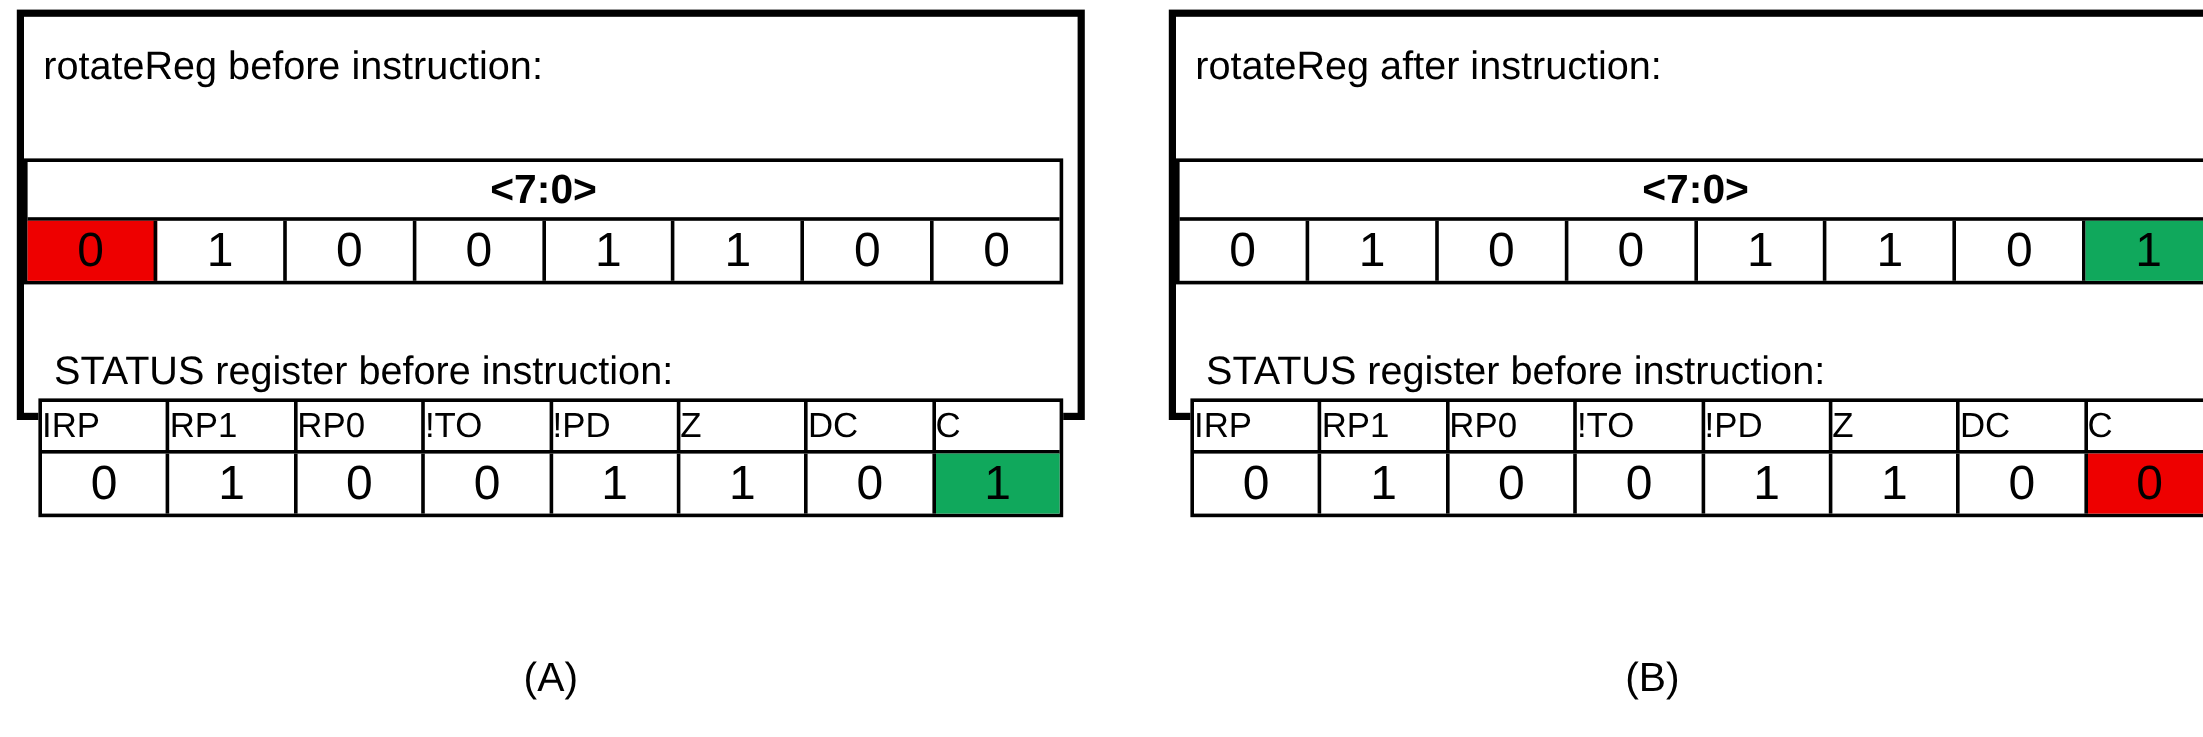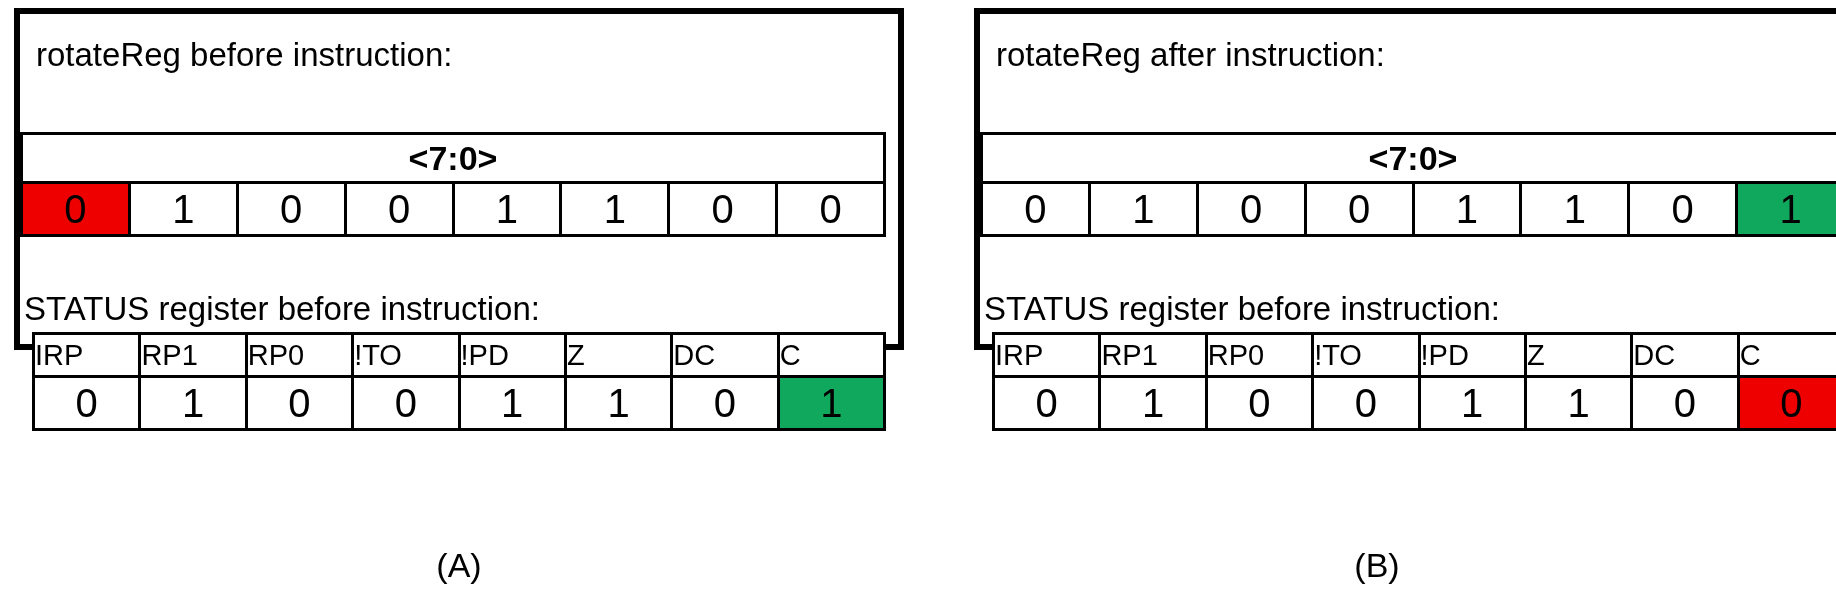--- a/index.html
+++ b/index.html
@@ -10,21 +10,21 @@
   .panel{
     position:absolute;top:8px;width:890px;height:342px;
     border:6px solid #000;box-sizing:border-box;background:#fff;
   }
   .panel-title{position:absolute;left:16px;top:22px;font-size:33px;white-space:nowrap;}
   .reg-table{position:absolute;left:0;right:12px;top:118px;border:3px solid #000;background:#fff;}
   .reg-header{height:46px;line-height:46px;text-align:center;font-weight:bold;font-size:34px;border-bottom:3px solid #000;}
   .row{display:flex;}
   .bit-cell{flex:1;height:50px;line-height:50px;text-align:center;font-size:40px;border-right:3px solid #000;}
   .bit-cell:last-child{border-right:none;}
-  .status-label{position:absolute;left:4px;top:276px;font-size:33px;white-space:nowrap;}
+  .status-label{position:absolute;left:25px;top:276px;font-size:33px;white-space:nowrap;}
   .status-table{position:absolute;left:12px;right:12px;top:318px;border:3px solid #000;background:#fff;}
   .sh-cell{flex:1;height:40px;line-height:40px;text-align:left;font-size:29px;border-right:3px solid #000;}
   .sh-cell:last-child{border-right:none;}
   .sv-row{border-top:3px solid #000;}
   .sv-cell{flex:1;height:50px;line-height:50px;text-align:center;font-size:40px;border-right:3px solid #000;}
   .sv-cell:last-child{border-right:none;}
   .caption{position:absolute;top:546px;width:890px;text-align:center;font-size:34px;}
   .caption-a{left:14px;}
   .caption-b{left:932px;}
   .panel-a{left:14px;}

